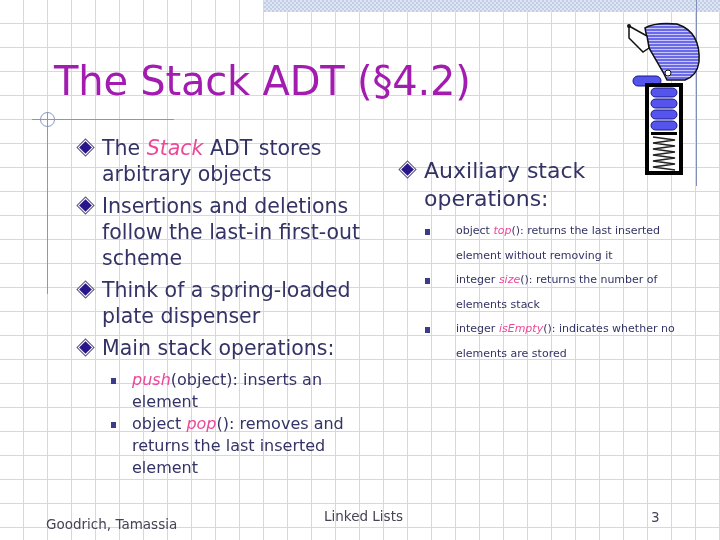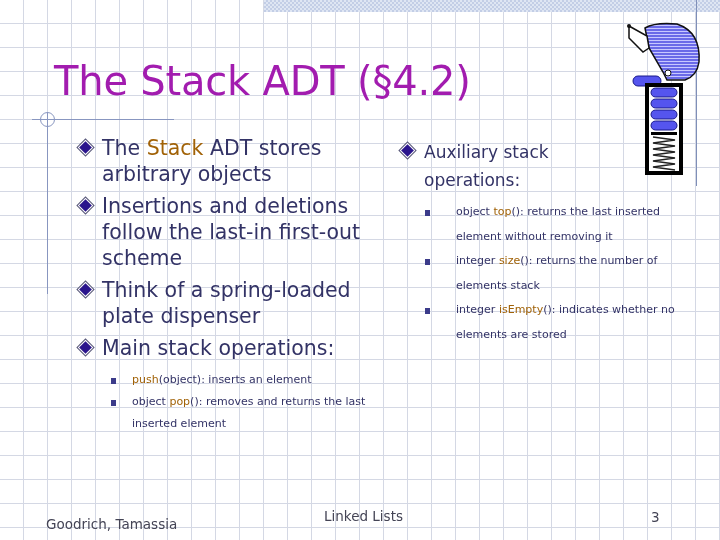--- a/index.html
+++ b/index.html
@@ -33,30 +33,30 @@
   .col { position: absolute; }
   .col-left { left: 76px; top: 135px; width: 300px; }
   .col-right { left: 398px; top: 138px; width: 300px; }
 
   .l1 { position: relative; padding-left: 26px; font-size: 20.5px; line-height: 26px; margin: 0 0 6px 0; }
   .l1 .dia {
     position: absolute; left: 5px; top: 8px; width: 9px; height: 9px;
     background: #2a148c; transform: rotate(45deg);
     box-shadow: 0 0 0 1px #ffffff, 0 0 0 2px #555577;
   }
-  .col-right .l1 { font-size: 17px; line-height: 28px; }
+  .col-right .l1 { font-size: 22px; line-height: 28px; margin-top: 19px; }
 
   .l2list { margin: 8px 0 0 0; padding: 0; }
-  .l2 { position: relative; padding-left: 56px; font-size: 11px; line-height: 22px; margin-bottom: 0; }
+  .l2 { position: relative; padding-left: 56px; font-size: 16px; line-height: 22px; margin-bottom: 0; }
   .l2 .sq { position: absolute; left: 35px; top: 9px; width: 5px; height: 6px; background: #3b3b8a; }
   .col-right .l2 { padding-left: 58px; font-size: 11px; line-height: 24.5px; }
   .col-right .l2 .sq { left: 27px; top: 10px; }
   .col-right .l2list { margin-top: 6px; }
 
-  .hl { color: #a16207; }
+  .hl { color: #ec4899; font-style: italic; }
 
   .footer { position: absolute; font-size: 13.5px; color: #444455; white-space: nowrap; }
   .footer-left { left: 46px; top: 516px; }
   .footer-center { left: 324px; top: 508px; }
   .footer-right { left: 651px; top: 509px; }
 
   .pez { position: absolute; left: 615px; top: 20px; width: 90px; height: 156px; }
 </style>
 </head>
 <body>

